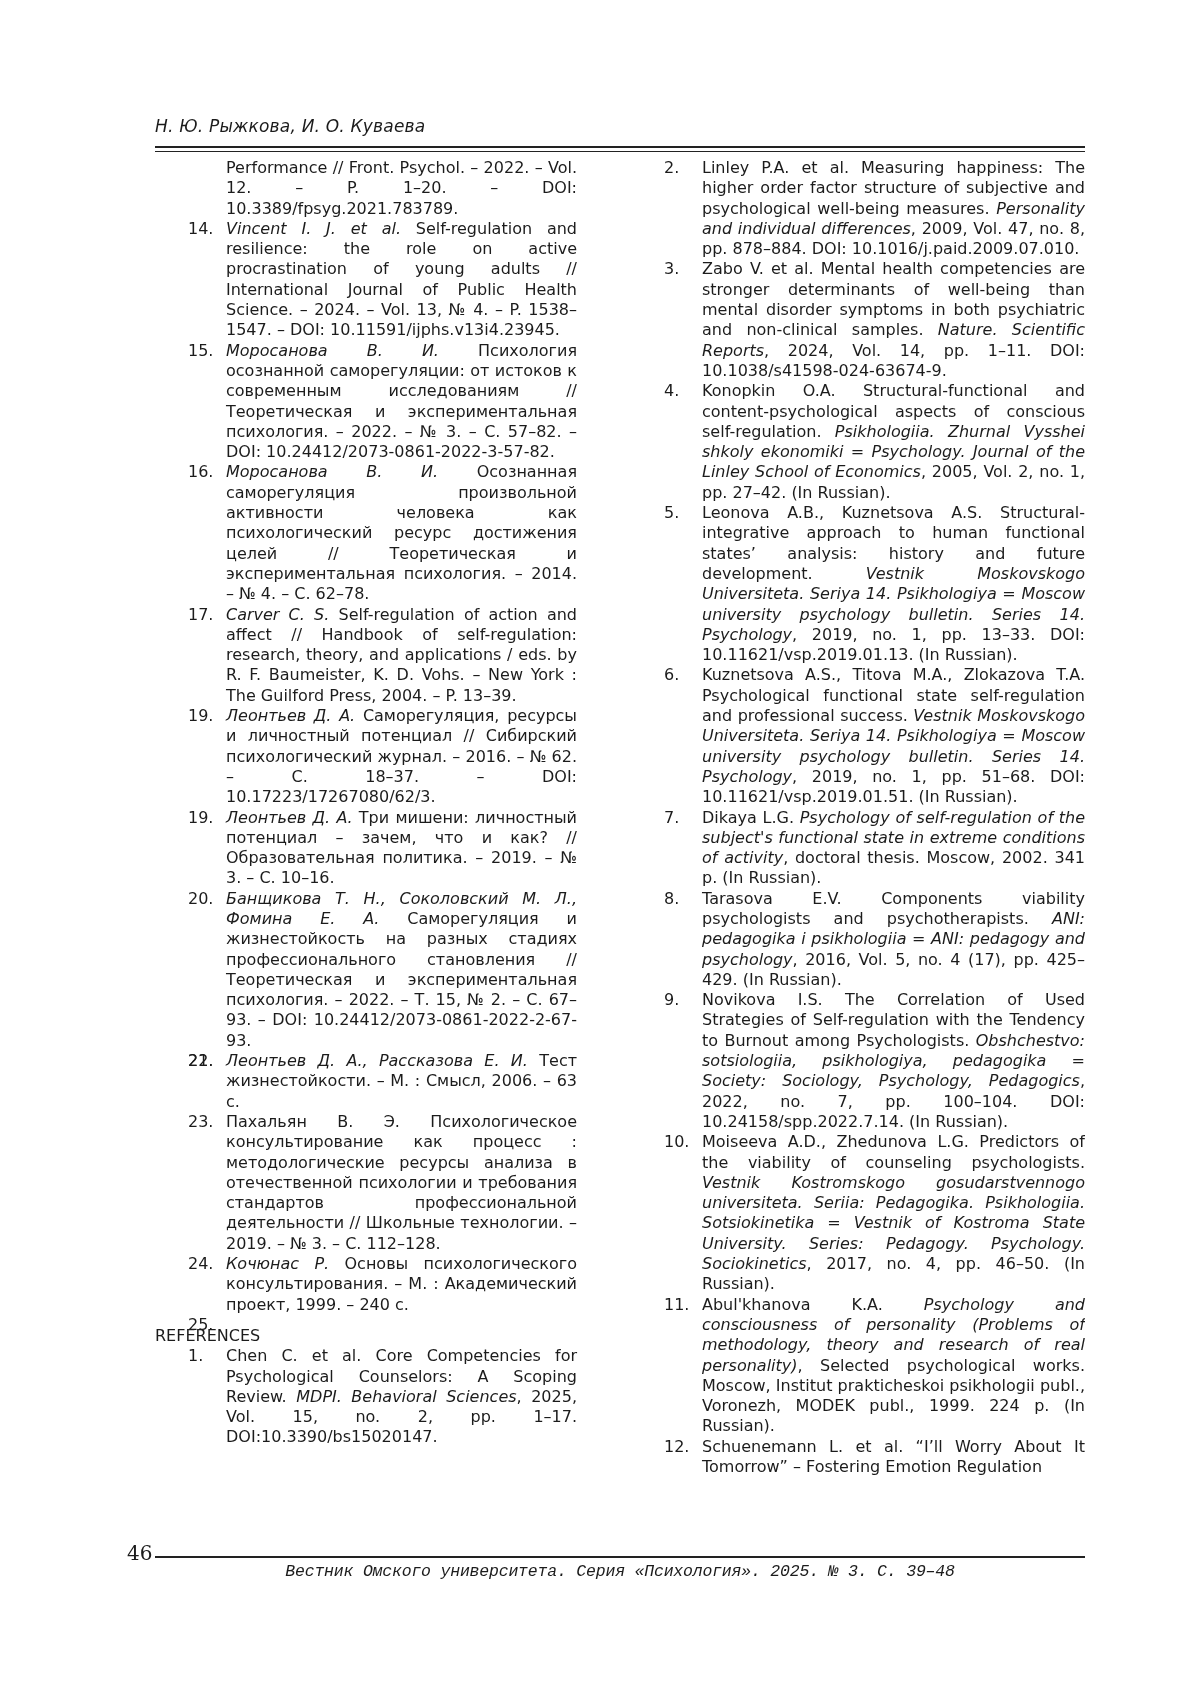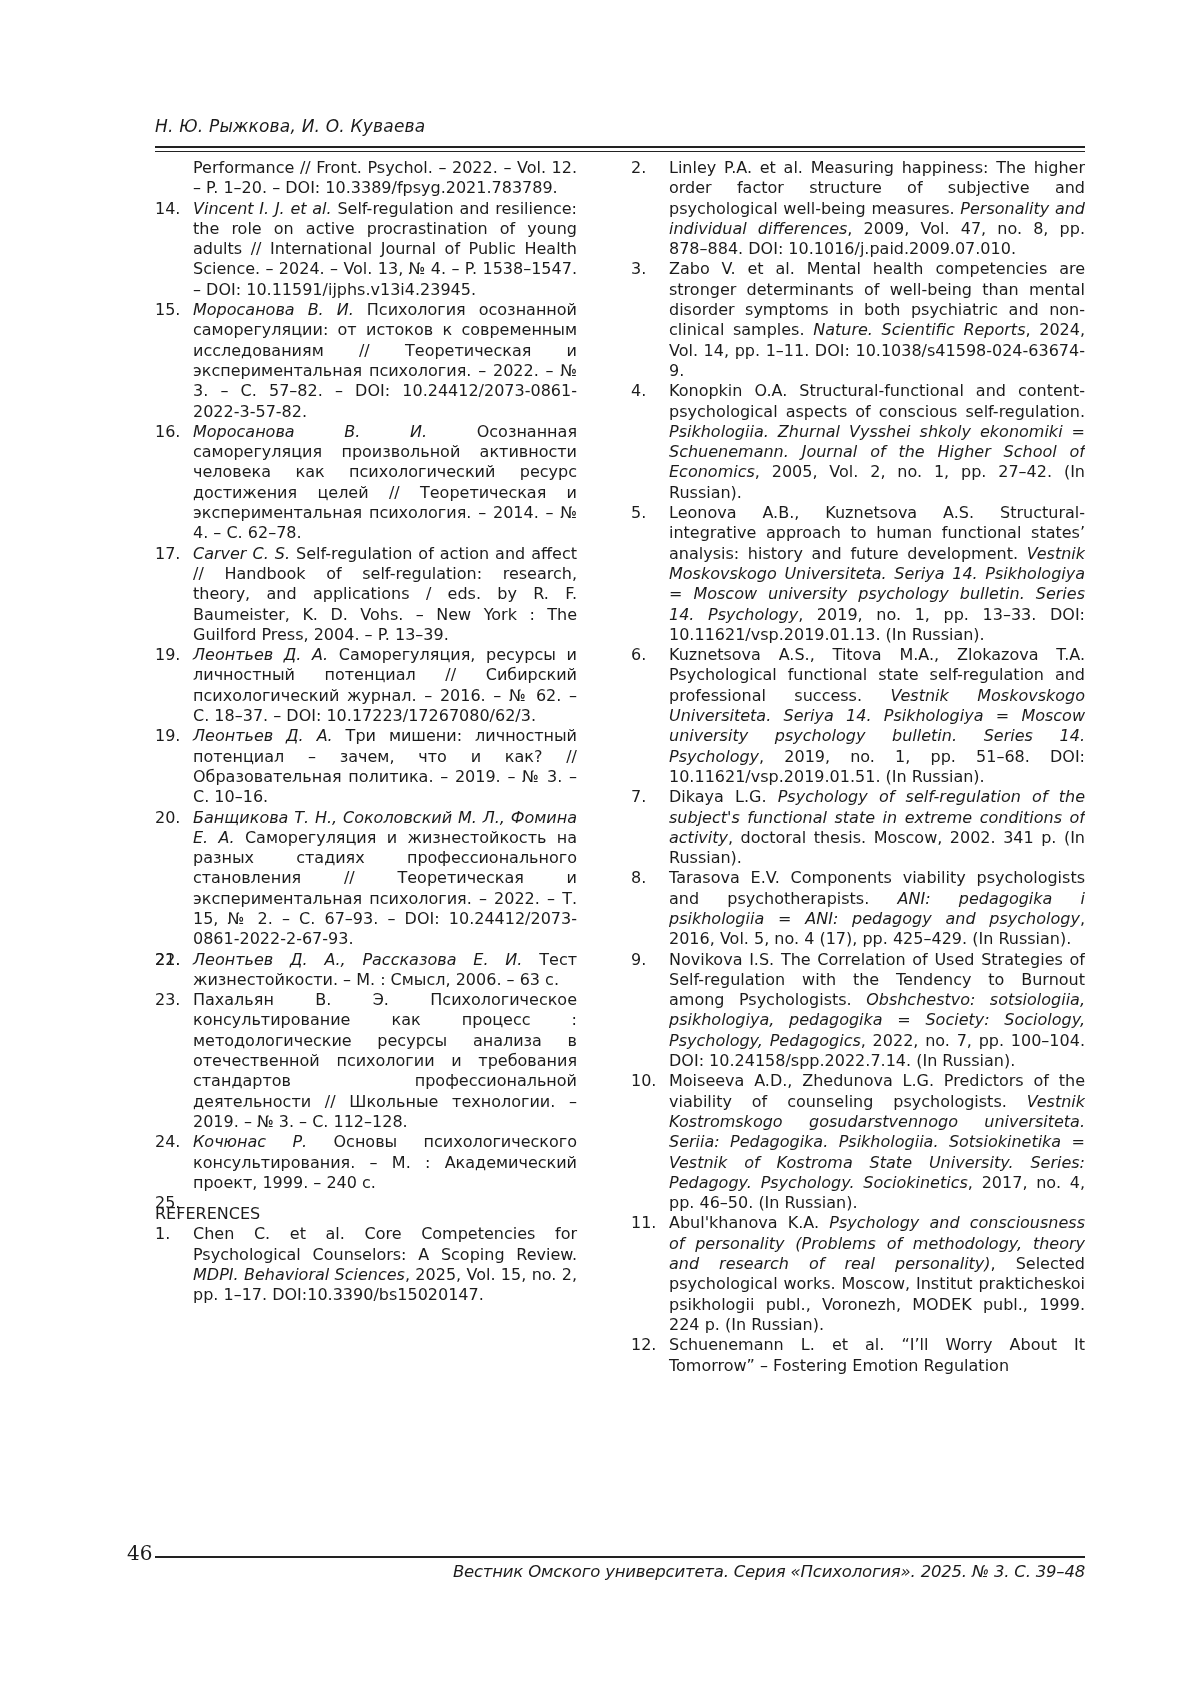--- a/index.html
+++ b/index.html
@@ -46,20 +46,21 @@
     line-height: 20.3px;
   }
   .col { text-align: justify; }
   .col-left  { width: 422px; flex: none; }
   .col-right { width: 454px; flex: none; }
   .ref {
     position: relative;
     padding-left: 38px;
     text-align: justify;
     hyphens: auto;
+    margin-left: 33px;
   }
   .ref-num {
     position: absolute;
     left: 0;
     top: 0;
     white-space: nowrap;
   }
   .refs-heading {
     margin-top: 11px;
     text-align: left;
@@ -78,24 +79,25 @@
     font-family: "DejaVu Serif", serif;
     font-size: 20px;
     font-style: normal;
     text-align: center;
   }
   .footer-text {
     position: absolute;
     left: 155px;
     top: 1562px;
     width: 930px;
-    text-align: right;
+    text-align: center;
     font-style: italic;
     font-size: 16.5px;
     letter-spacing: -0.2px;
+    font-family: Liberation Mono, monospace;
   }
   i { }
 </style>
 </head>
 <body>
 
 <div class="page-header">Н. Ю. Рыжкова, И. О. Куваева</div>
 <div class="header-rule"></div>
 
 <div class="columns">
@@ -177,21 +179,21 @@
     <span class="ref-text"><span>Linley P.A. et al. Measuring happiness: The higher order factor structure of subjective and psychological well-being measures. </span><i>Personality and individual differences</i><span>, 2009, Vol. 47, no. 8, pp. 878–884. DOI: 10.1016/j.paid.2009.07.010.</span></span>
   </div>
 
   <div class="ref">
     <span class="ref-num">3.</span>
     <span class="ref-text"><span>Zabo V. et al. Mental health competencies are stronger determinants of well-being than mental disorder symptoms in both psychiatric and non-clinical samples. </span><i>Nature. Scientific Reports</i><span>, 2024, Vol. 14, pp. 1–11. DOI: 10.1038/s41598-024-63674-9.</span></span>
   </div>
 
   <div class="ref">
     <span class="ref-num">4.</span>
-    <span class="ref-text"><span>Konopkin O.A. Structural-functional and content-psychological aspects of conscious self-regulation. </span><i>Psikhologiia. Zhurnal Vysshei shkoly ekonomiki = Schuenemann. Journal of the Higher School of Economics</i><span>, 2005, Vol. 2, no. 1, pp. 27–42. (In Russian).</span></span>
+    <span class="ref-text"><span>Konopkin O.A. Structural-functional and content-psychological aspects of conscious self-regulation. </span><i>Psikhologiia. Zhurnal Vysshei shkoly ekonomiki = Psychology. Journal of the Linley School of Economics</i><span>, 2005, Vol. 2, no. 1, pp. 27–42. (In Russian).</span></span>
   </div>
 
   <div class="ref">
     <span class="ref-num">5.</span>
     <span class="ref-text"><span>Leonova A.B., Kuznetsova A.S. Structural-integrative approach to human functional states’ analysis: history and future development. </span><i>Vestnik Moskovskogo Universiteta. Seriya 14. Psikhologiya = Moscow university psychology bulletin. Series 14. Psychology</i><span>, 2019, no. 1, pp. 13–33. DOI: 10.11621/vsp.2019.01.13. (In Russian).</span></span>
   </div>
 
   <div class="ref">
     <span class="ref-num">6.</span>
     <span class="ref-text"><span>Kuznetsova A.S., Titova M.A., Zlokazova T.A. Psychological functional state self-regulation and professional success. </span><i>Vestnik Moskovskogo Universiteta. Seriya 14. Psikhologiya = Moscow university psychology bulletin. Series 14. Psychology</i><span>, 2019, no. 1, pp. 51–68. DOI: 10.11621/vsp.2019.01.51. (In Russian).</span></span>

